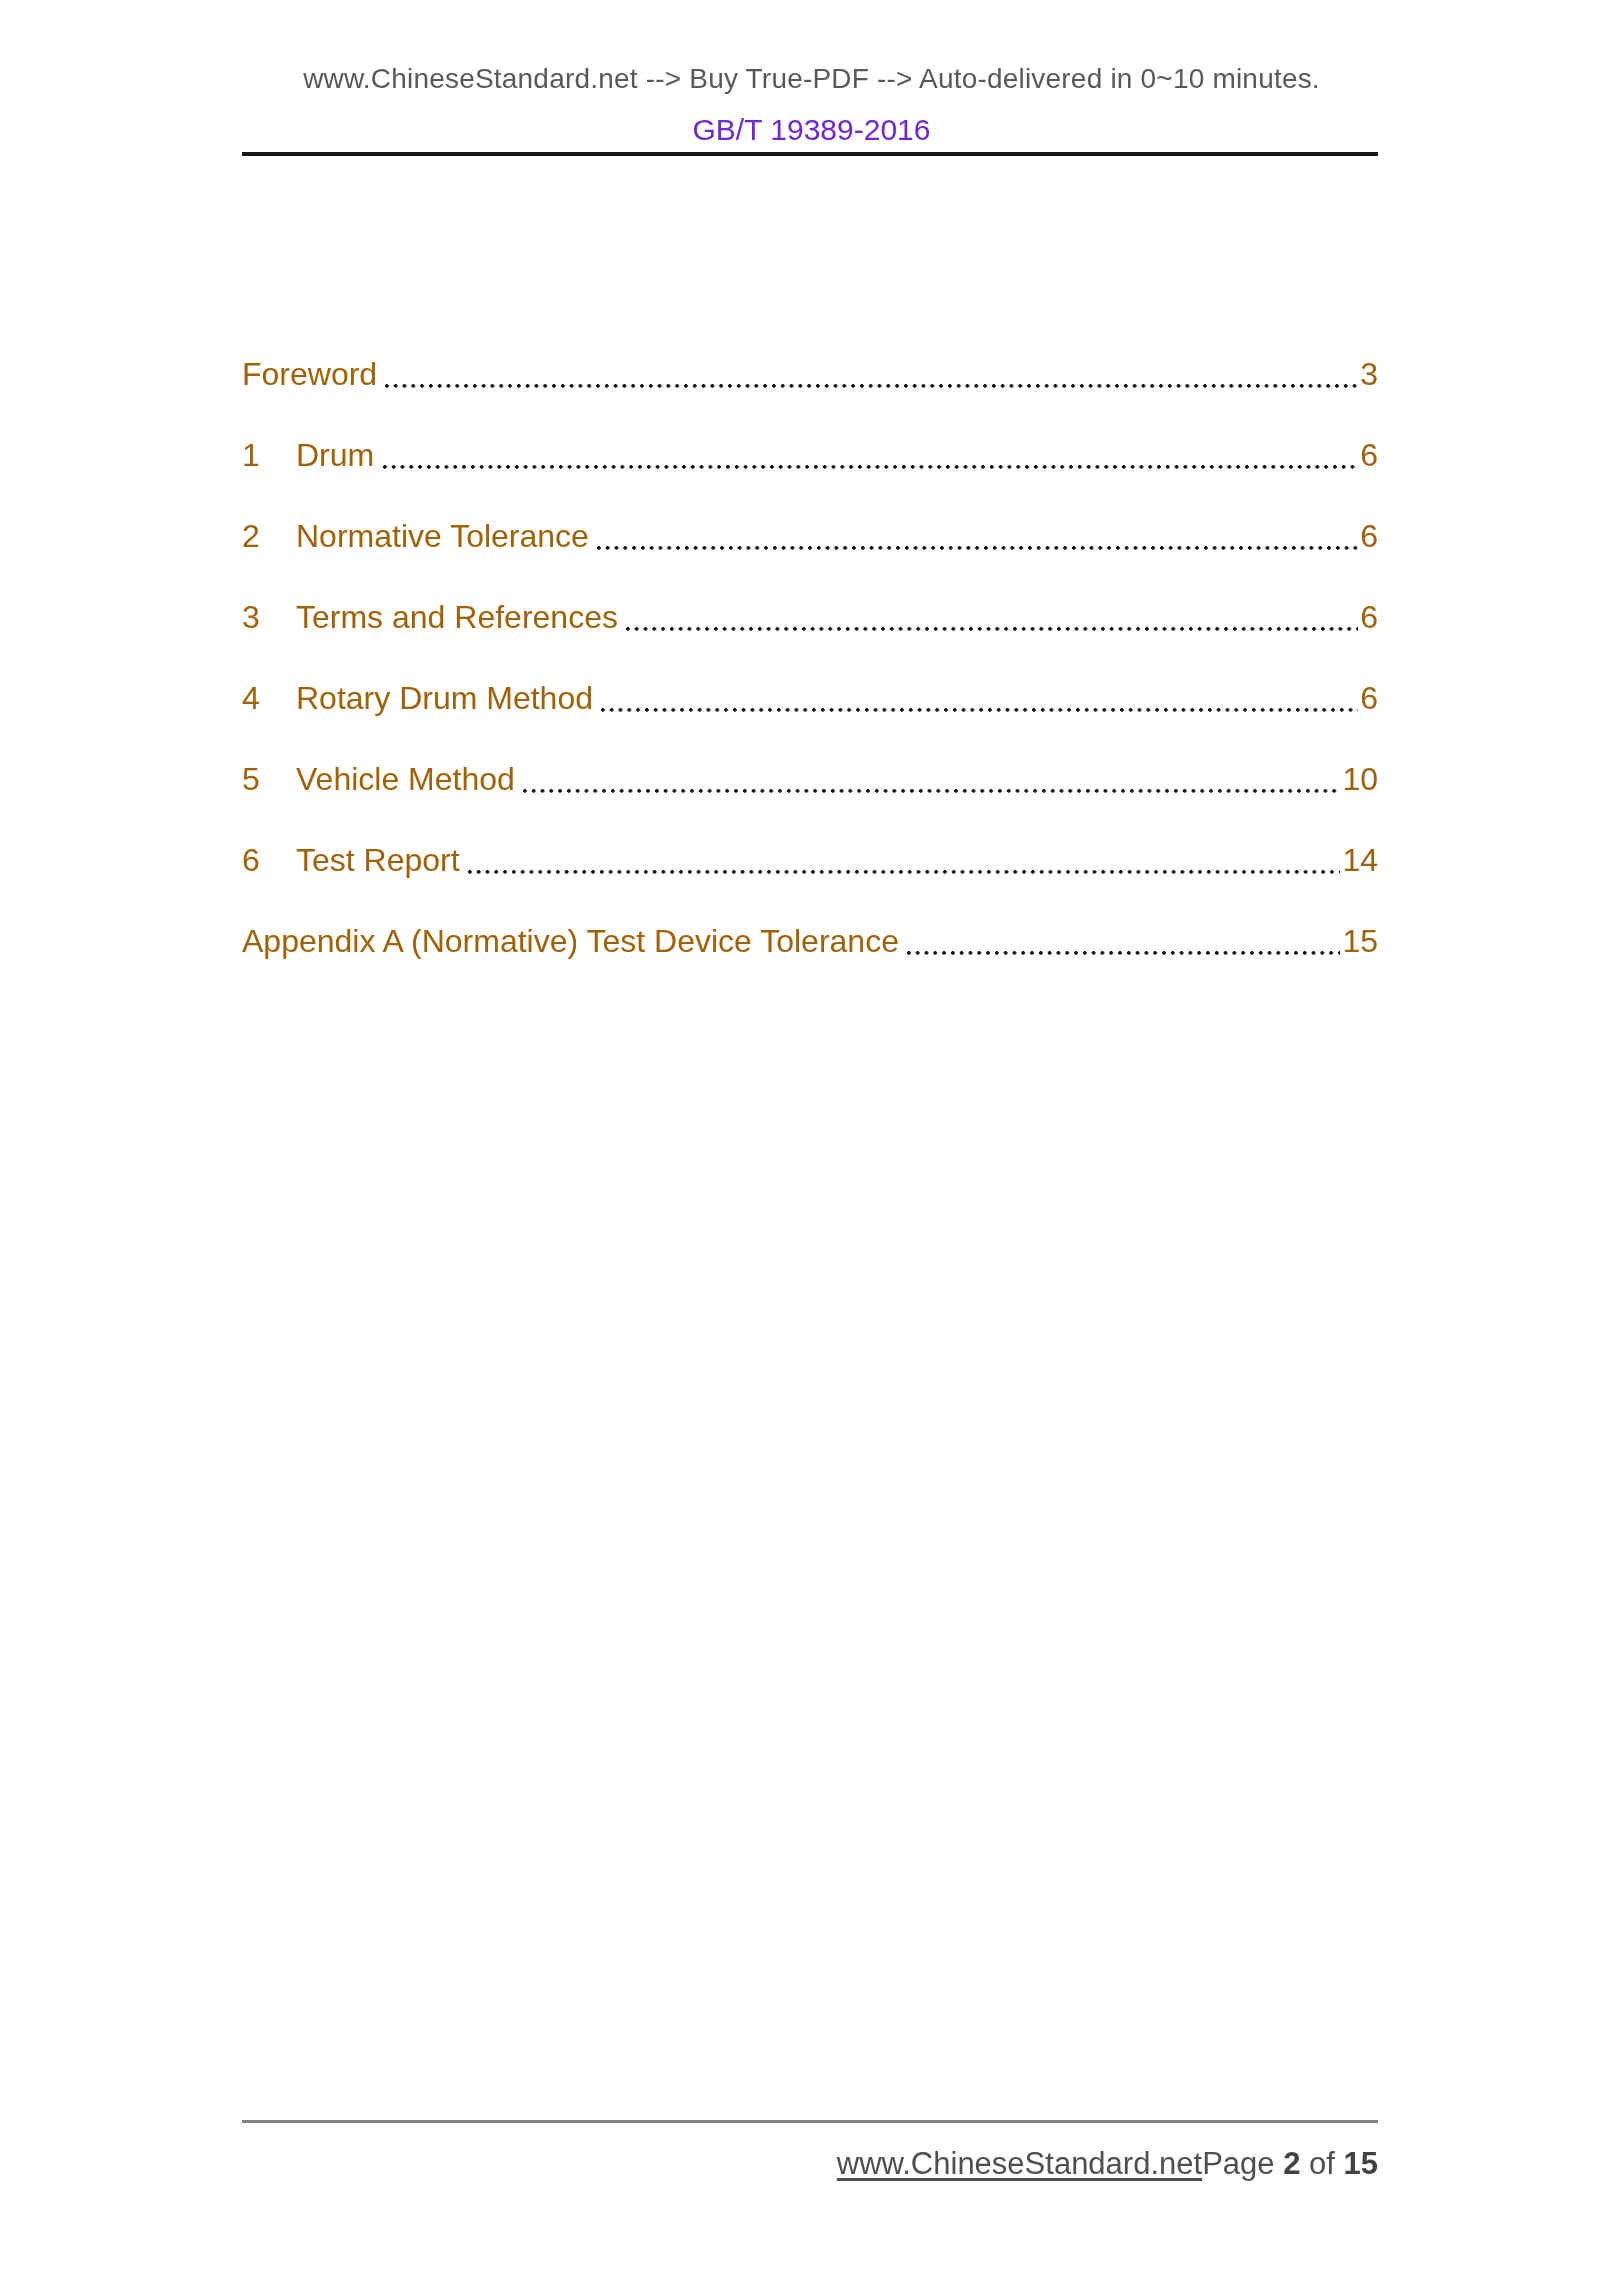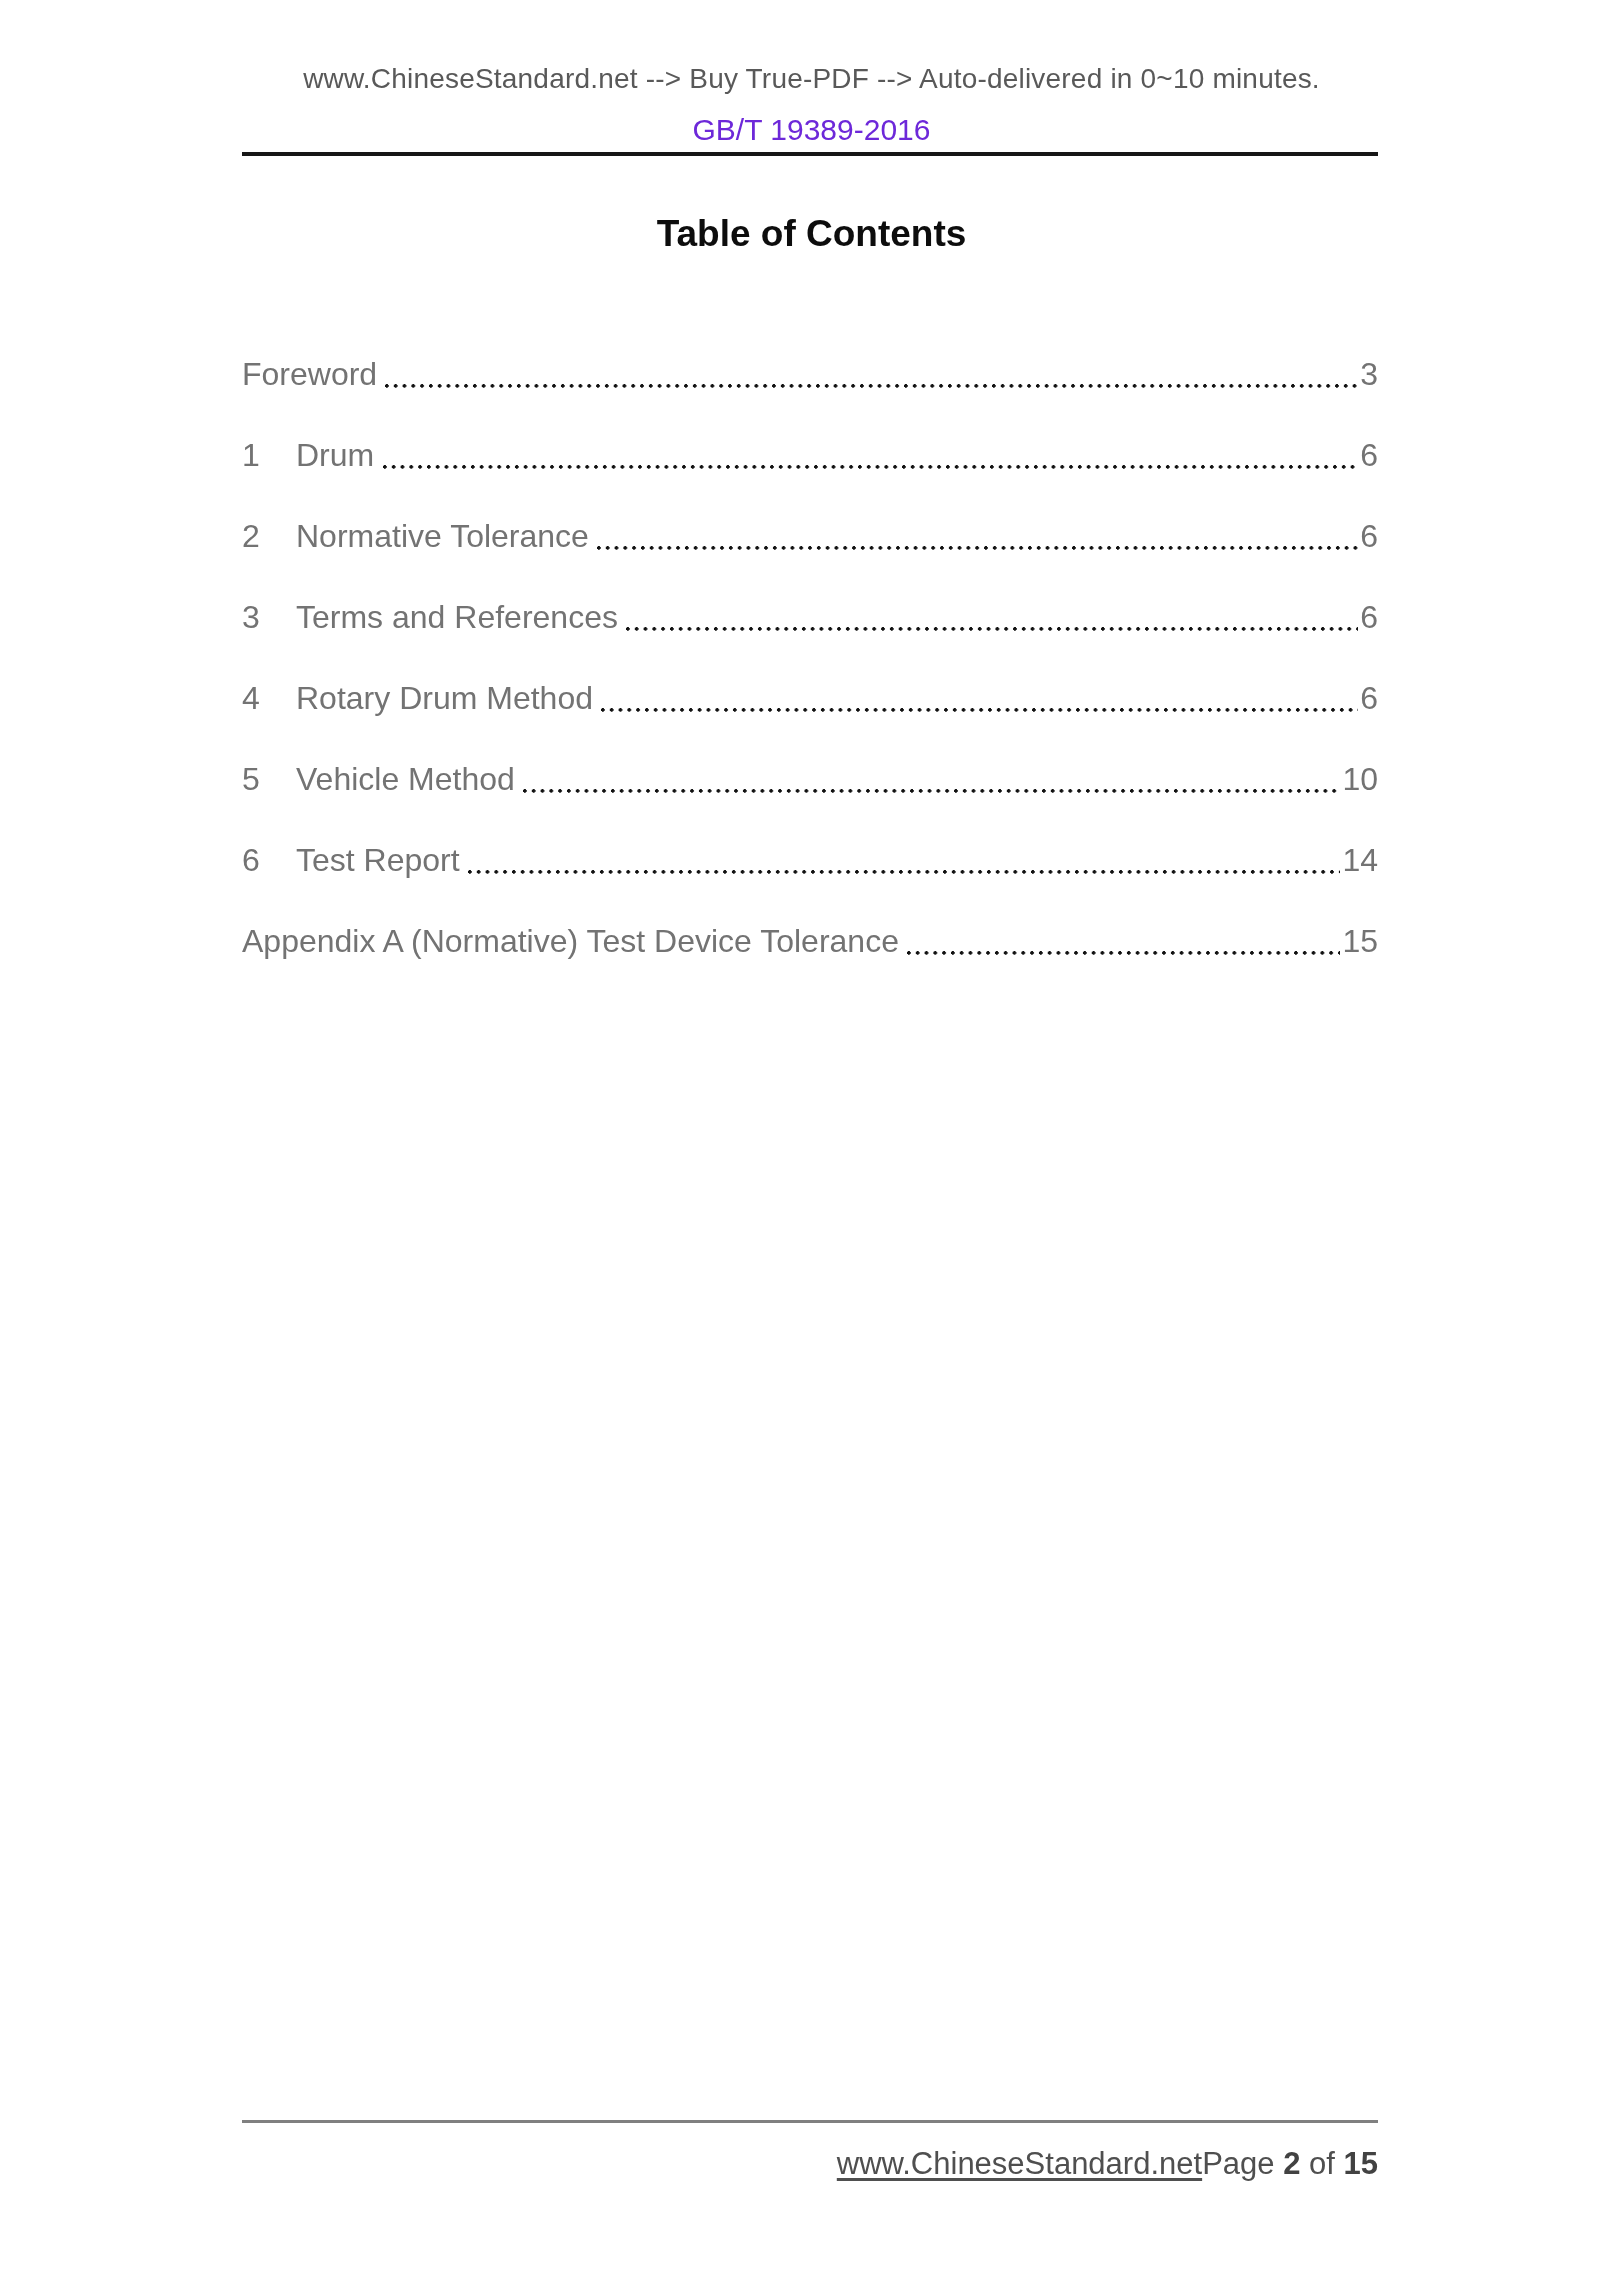--- a/index.html
+++ b/index.html
@@ -69,21 +69,21 @@
     left: 242px;
     width: 1136px;
   }
   .toc-row {
     display: flex;
     align-items: baseline;
     height: 40px;
     margin-bottom: 41px;
     font-size: 32px;
     line-height: 40px;
-    color: #737373;
+    color: #a16207;
     white-space: nowrap;
   }
   .toc-num {
     flex: 0 0 54px;
     width: 54px;
   }
   .toc-label {
     flex: 0 0 auto;
   }
   .toc-leader {
@@ -131,21 +131,20 @@
 </style>
 </head>
 <body>
 
 <div class="page">
 
   <div class="hdr-promo">www.ChineseStandard.net --&gt; Buy True-PDF --&gt; Auto-delivered in 0~10 minutes.</div>
   <div class="hdr-doc-code">GB/T 19389-2016</div>
   <div class="hdr-rule"></div>
 
-  <h1 class="doc-title">Table of Contents</h1>
 
   <div class="toc">
       <div class="toc-row">
 
       <span class="toc-label">Foreword</span>
       <span class="toc-leader"></span>
       <span class="toc-page">3</span>
     </div>
       <div class="toc-row">
       <span class="toc-num">1</span>

